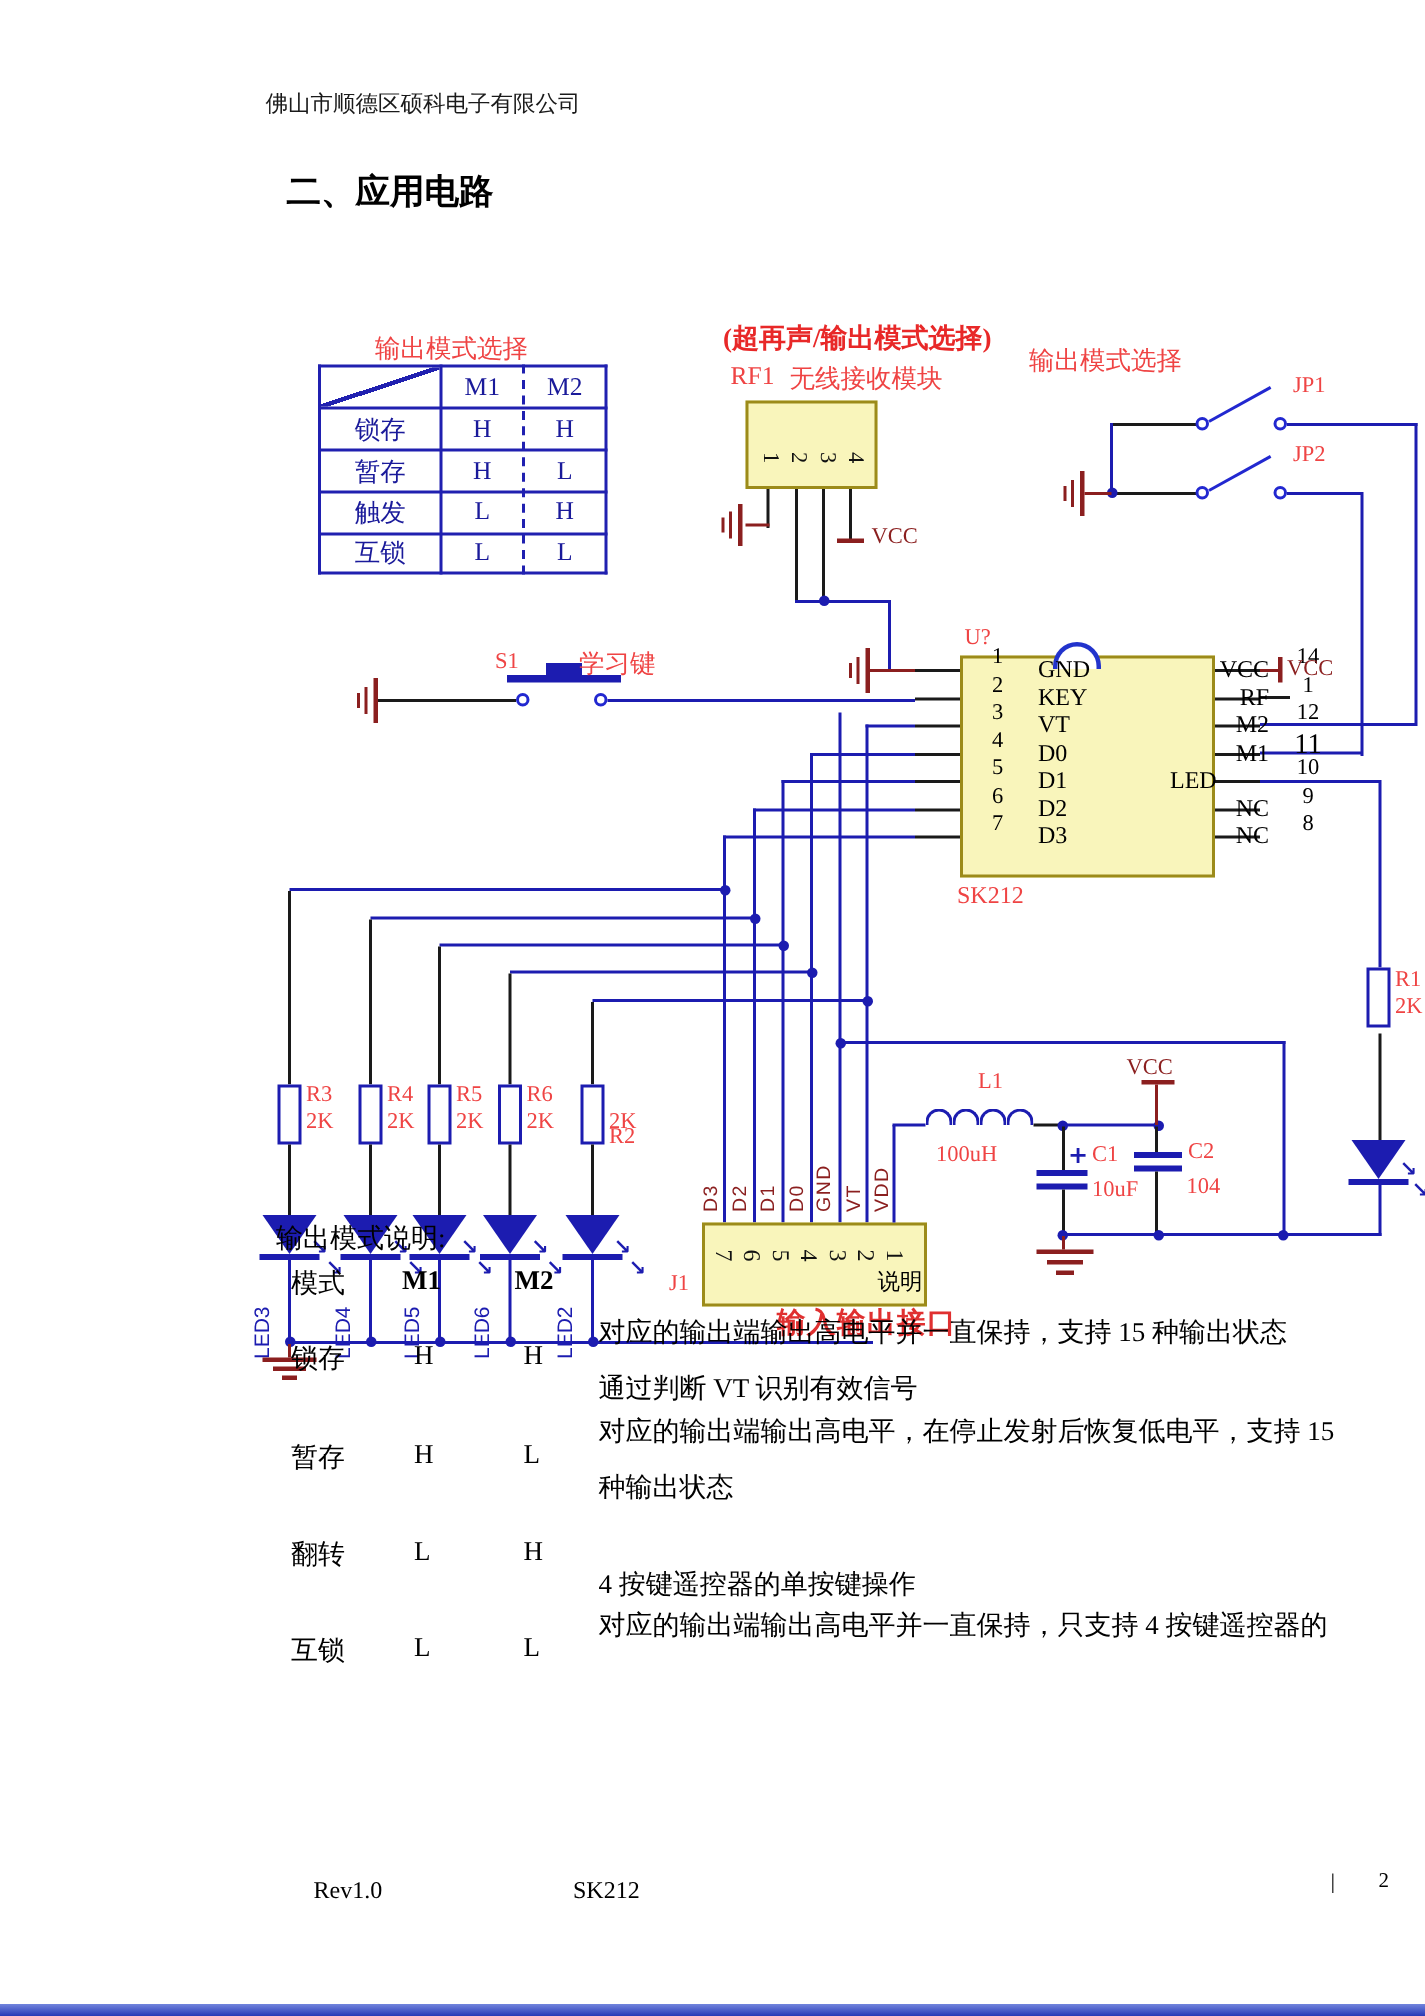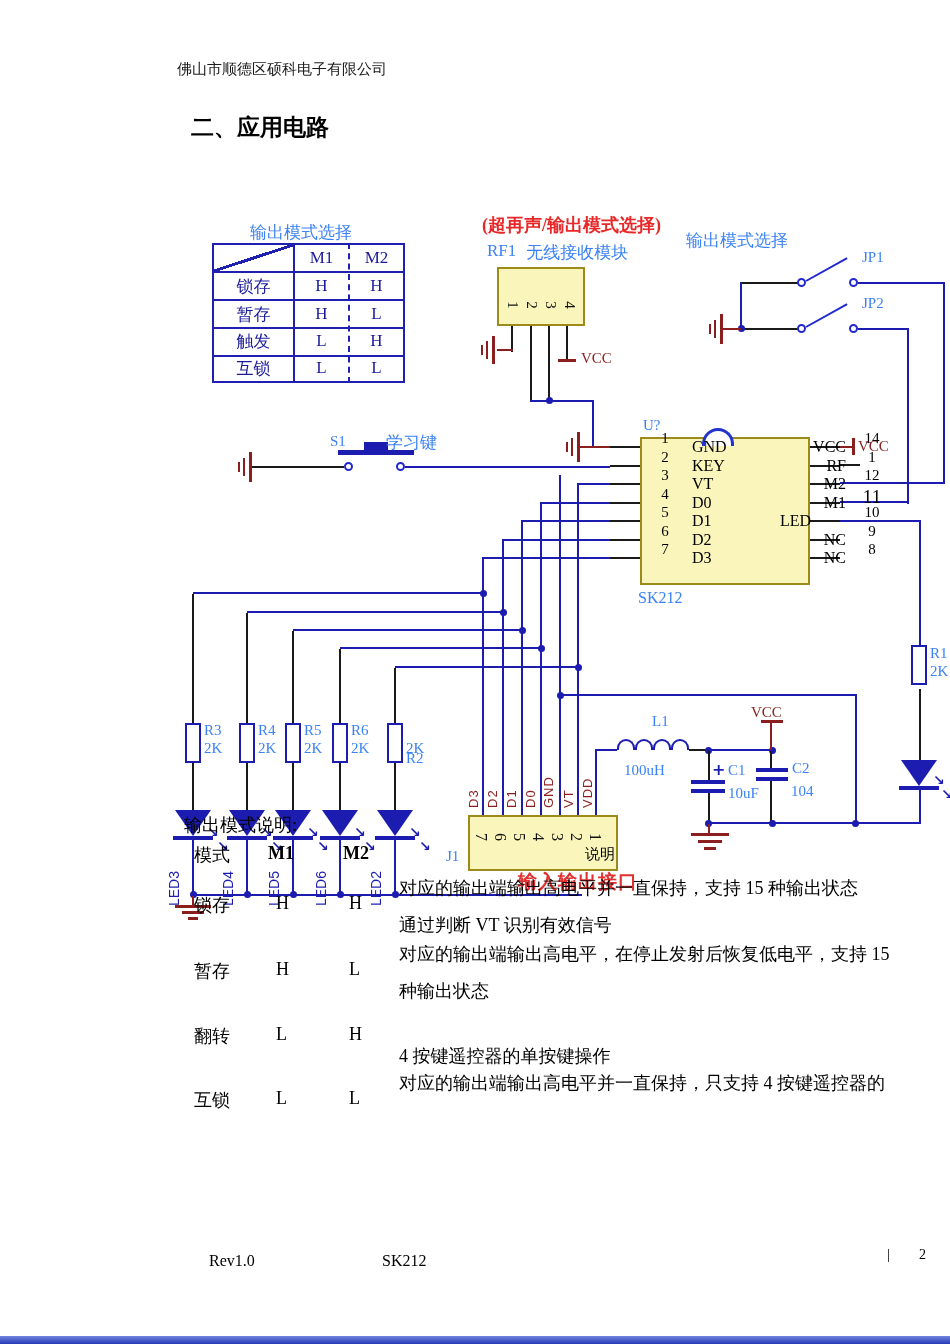--- a/index.html
+++ b/index.html
@@ -2,21 +2,21 @@
 <html><head>
 <meta charset="utf-8">
 <style>
   html,body{margin:0;padding:0;background:#fff;}
   .page{position:relative;width:950px;height:1344px;background:#ffffff;overflow:hidden;
         font-family:"Liberation Serif",serif;}
   .wb{position:absolute;background:#1c1cb0;}
   .wk{position:absolute;background:#1a1a1a;}
   .wr{position:absolute;background:#8b1f1f;}
   .dot{position:absolute;width:7px;height:7px;border-radius:50%;background:#1c1cb0;}
-  .lb{position:absolute;font:15px "Liberation Serif",serif;color:#3b82f6;white-space:nowrap;}
+  .lb{position:absolute;font:15px "Liberation Serif",serif;color:#ef4444;white-space:nowrap;}
   .bt{position:absolute;font:18px "Liberation Serif",serif;color:#000;white-space:nowrap;margin-left:44px;}
   .ctr{display:flex;align-items:center;justify-content:center;}
   .cell{position:absolute;font:17px "Liberation Serif",serif;color:#1a1a9a;text-align:center;}
   .vlab{position:absolute;width:16px;writing-mode:vertical-rl;transform:rotate(180deg);
         font:13px "Liberation Sans",sans-serif;color:#8b1f1f;letter-spacing:1px;}
   .vled{position:absolute;width:16px;height:60px;writing-mode:vertical-rl;transform:rotate(180deg);
         font:14px "Liberation Sans",sans-serif;color:#1c1cb0;}
   .rot{position:absolute;width:18px;height:18px;transform:rotate(90deg);
        font:15px "Liberation Serif",serif;color:#111;text-align:center;}
   .tri{position:absolute;width:0;height:0;border-left:18px solid transparent;

